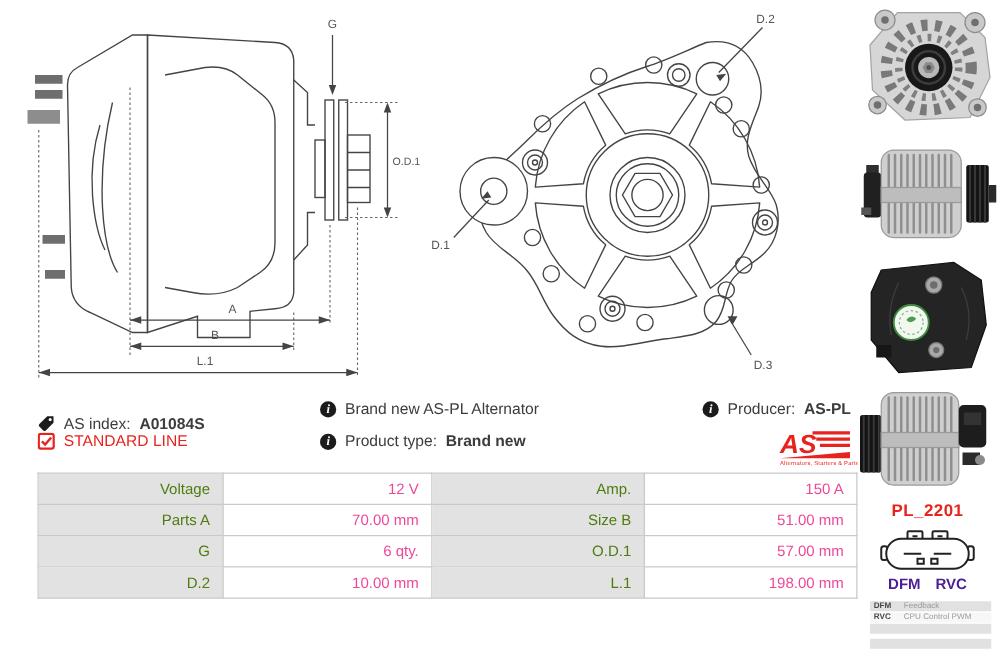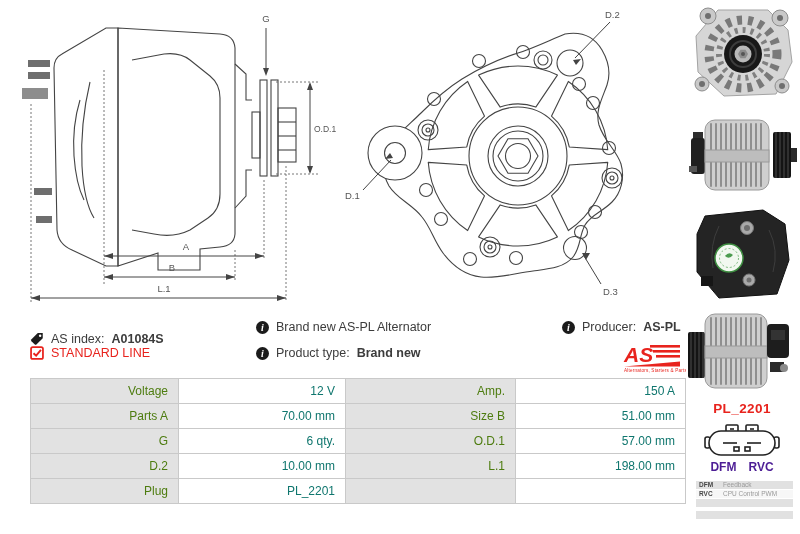--- a/index.html
+++ b/index.html
@@ -24,21 +24,21 @@
   .icon-info{width:13px;height:13px;border-radius:50%;background:#1b1b1b;color:#fff;
              display:flex;align-items:center;justify-content:center;flex:0 0 13px;
              font-family:"Liberation Serif",serif;font-style:italic;font-weight:bold;font-size:10px;line-height:13px;}
   .brand-logo{position:absolute;left:622px;top:341px;}
 
   
   .spec{position:absolute;left:30px;top:378px;border-collapse:collapse;table-layout:fixed;}
   .spec td{height:24px;border:1px solid #c9c9c9;font-size:12px;text-align:right;
            padding:0 10px 0 4px;white-space:nowrap;overflow:hidden;}
   .spec td.lbl{background:#e2e2e2;color:#4d7c0f;}
-  .spec td.val{background:#fff;color:#0f766e;padding-left:16px;}
+  .spec td.val{background:#fff;color:#ec4899;padding-left:16px;}
 
   
   .plug-name{position:absolute;left:690px;top:401px;width:104px;text-align:center;
              font-size:13.5px;font-weight:bold;letter-spacing:.4px;color:var(--accent-red,#e8231d);}
   .plug-svg{position:absolute;left:704px;top:421px;}
   .plug-pins{position:absolute;left:690px;top:460px;width:104px;text-align:center;
              font-size:12px;font-weight:bold;color:#4c1d95;}
   .plug-pins span{margin:0 6px;}
   .legend{position:absolute;left:696px;top:481px;width:97px;}
   .lg-row{display:flex;height:8px;line-height:8px;margin-bottom:1px;background:#e1e1e1;font-size:6.5px;}
@@ -307,26 +307,20 @@
         <td class="val">6 qty.</td>
         <td class="lbl">O.D.1</td>
         <td class="val">57.00 mm</td>
       </tr>
       <tr>
         <td class="lbl">D.2</td>
         <td class="val">10.00 mm</td>
         <td class="lbl">L.1</td>
         <td class="val">198.00 mm</td>
       </tr>
-      <tr>
-        <td class="lbl">Plug</td>
-        <td class="val">PL_2201</td>
-        <td class="lbl"></td>
-        <td class="val"></td>
-      </tr>
     </tbody>
   </table>
 
   <div class="plug-name">PL_2201</div>
 
   <svg class="plug-svg" width="76" height="40" viewBox="0 0 76 40">
     <g stroke="#222" stroke-width="1.6" fill="#fff">
       <rect x="22" y="4" width="12" height="9" rx="1"></rect>
       <rect x="42" y="4" width="12" height="9" rx="1"></rect>
       <rect x="1" y="16" width="5" height="11" rx="2"></rect>

